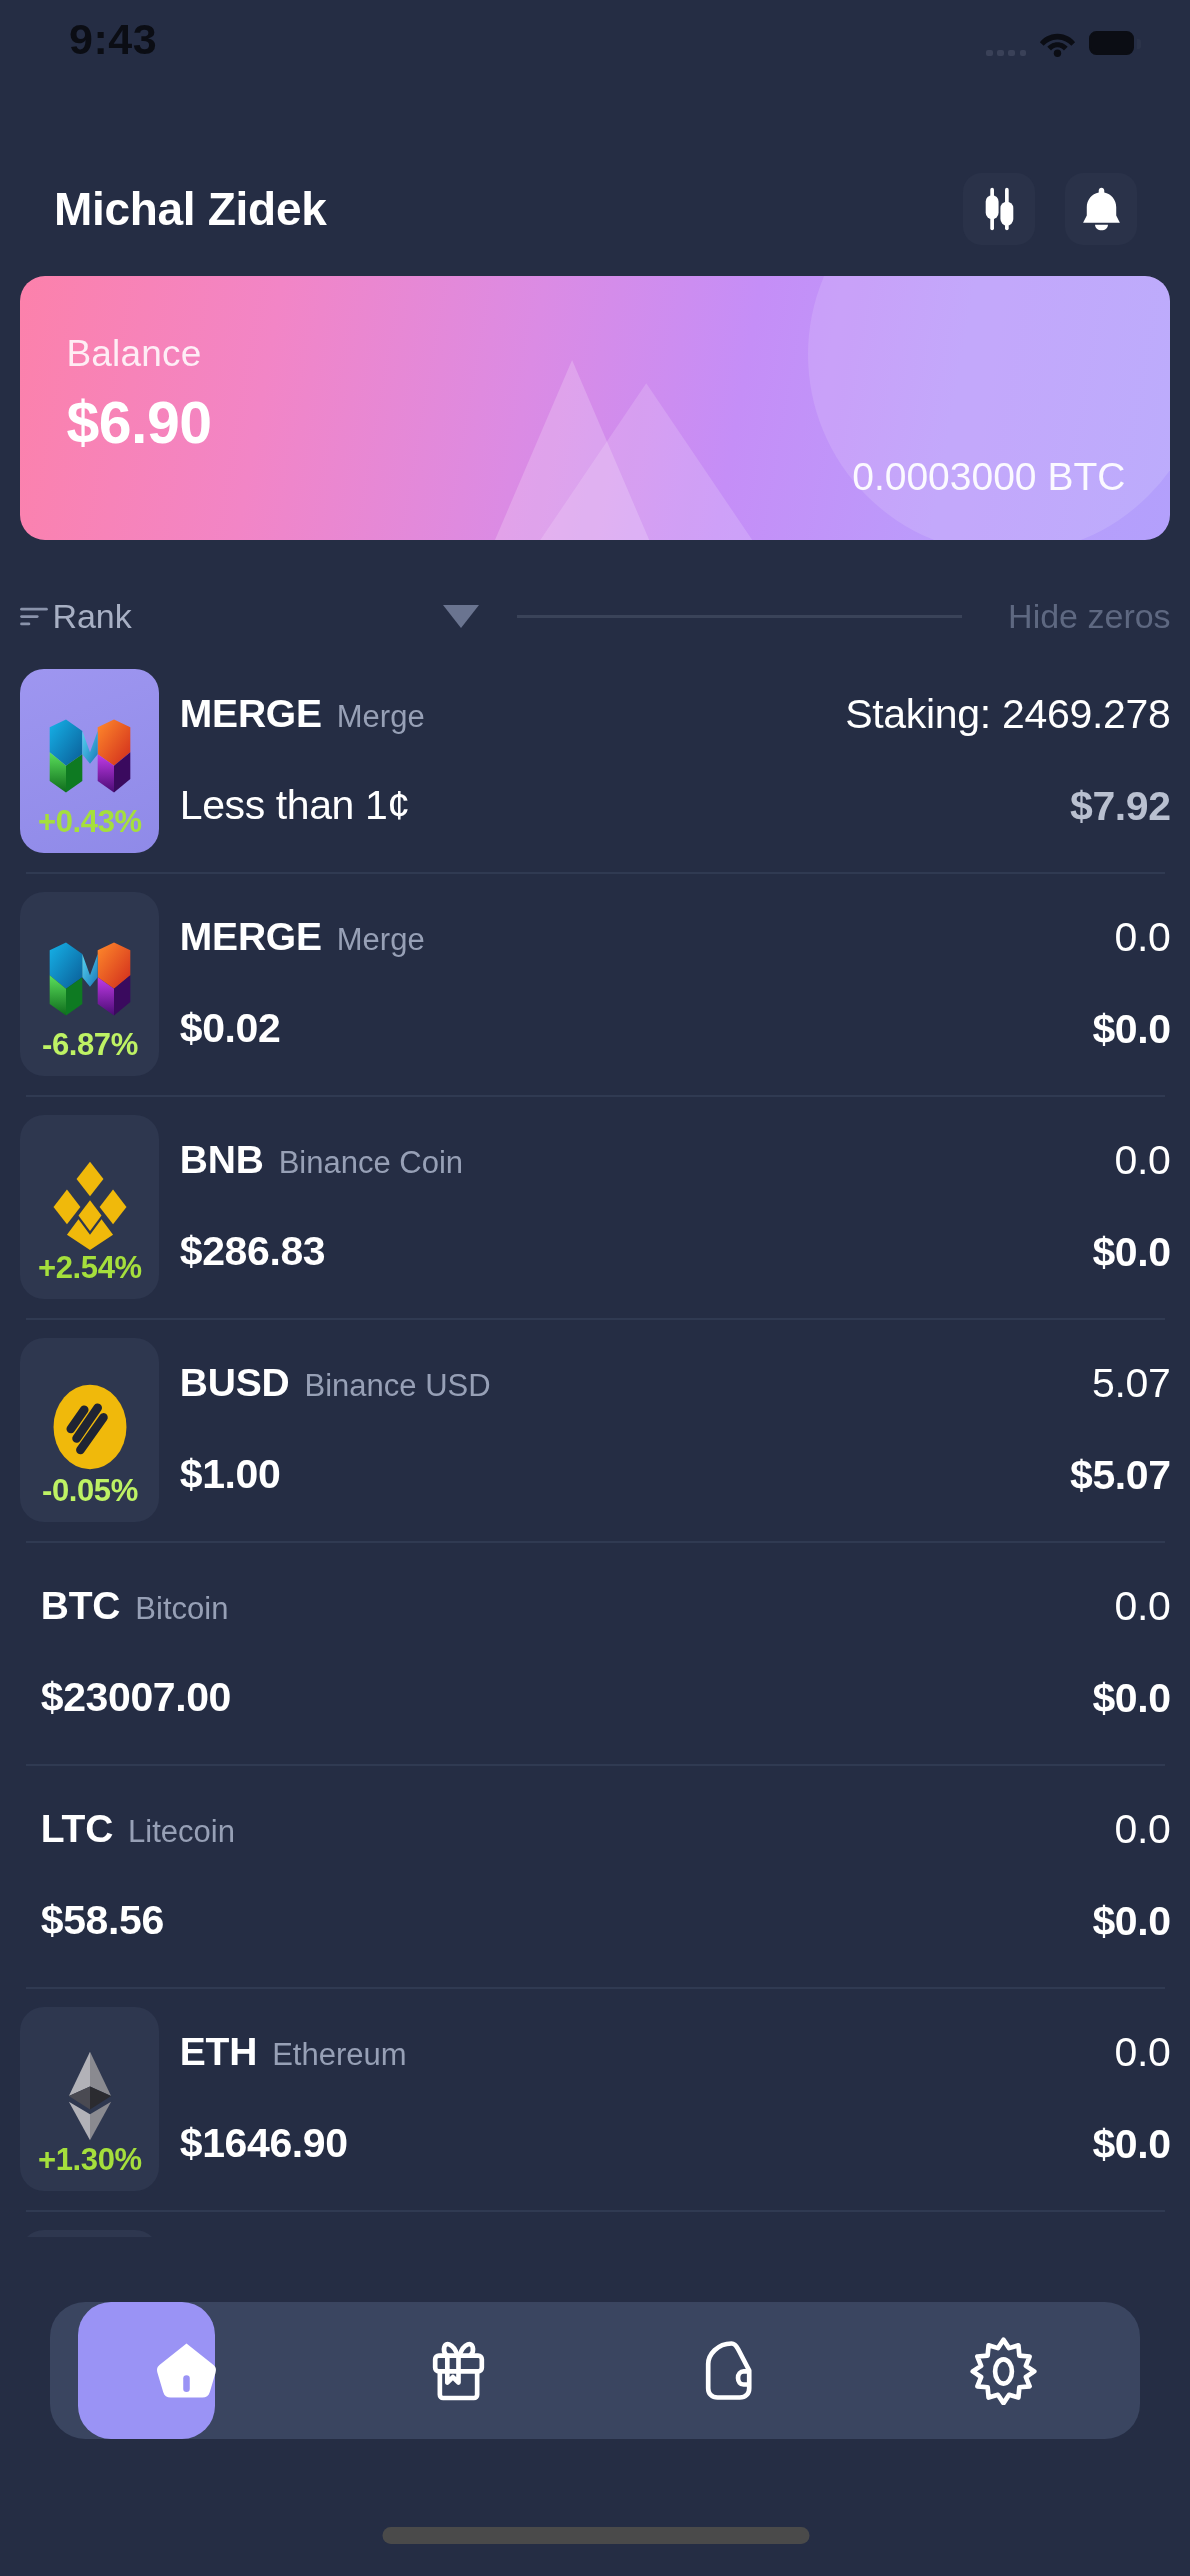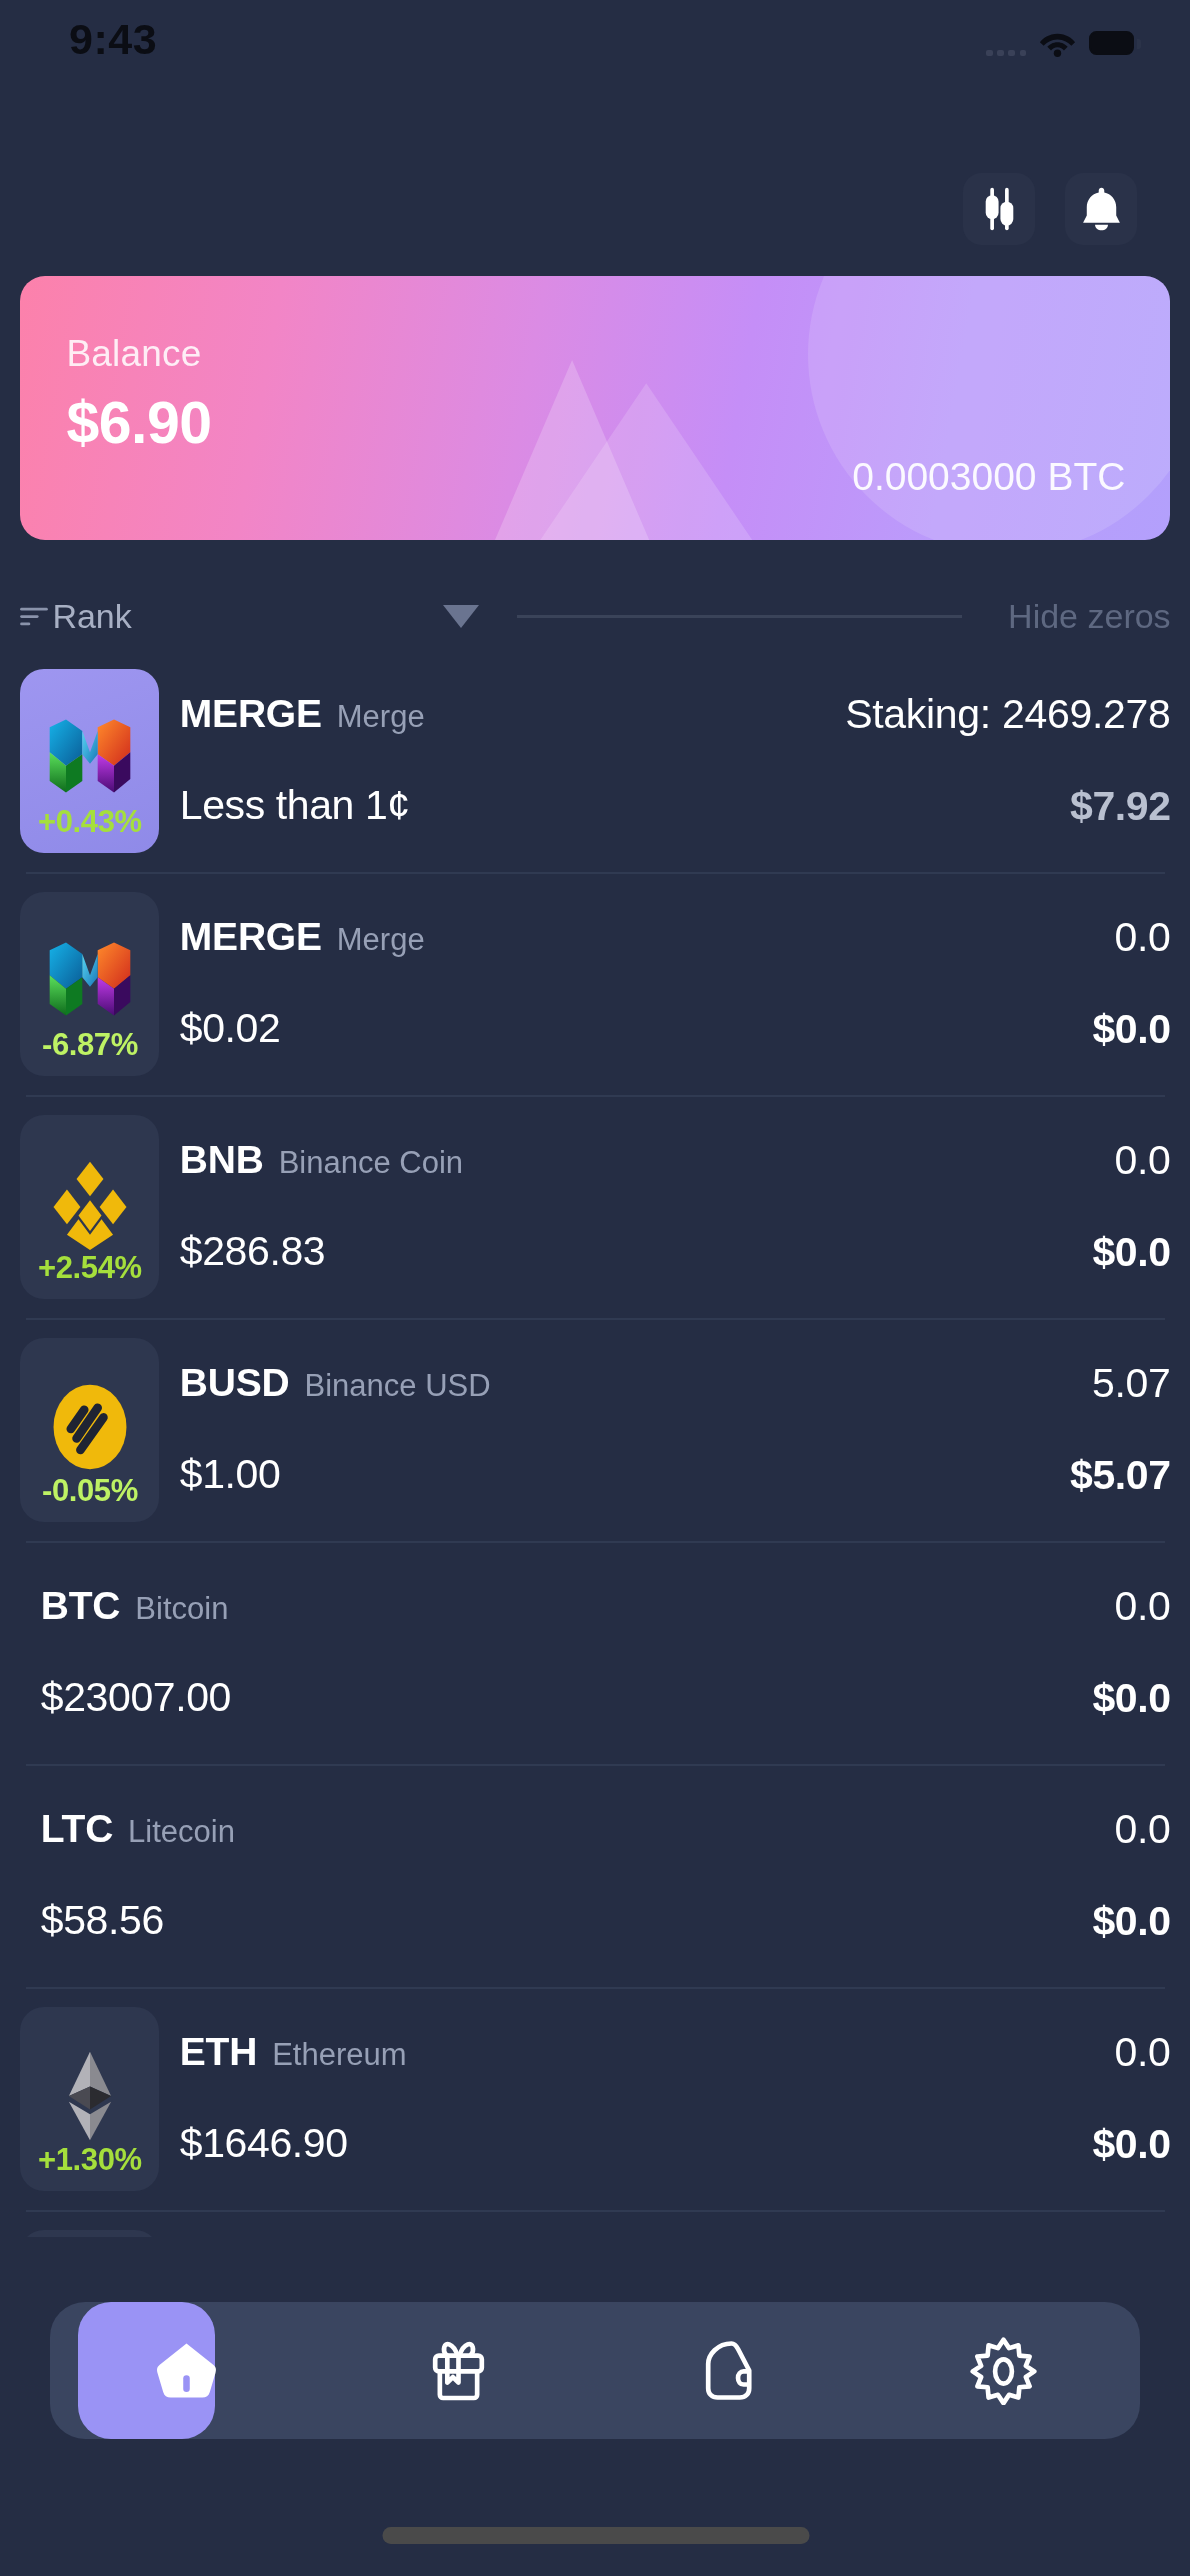--- a/index.html
+++ b/index.html
@@ -265,21 +265,21 @@
     letter-spacing: -0.2px;
   }
   .ci-name {
     font-size: 31px;
     font-weight: 400;
     color: #97A0B6;
     margin-left: 15px;
   }
   .ci-price {
     font-size: 41px;
-    font-weight: 400;
+    font-weight: 700;
     color: #FFFFFF;
     letter-spacing: -0.4px;
   }
   .ci-price.soft { font-weight: 400; }
 
   .coin-vals {
     height: 184px;
     display: flex;
     flex-direction: column;
     justify-content: space-around;
@@ -363,20 +363,21 @@
         <circle cx="20" cy="25" r="4" fill="#0B0D14"></circle>
       </svg>
       <div class="batt-ico">
         <div class="batt-body"></div>
         <div class="batt-cap"></div>
       </div>
     </div>
   </div>
 
   <div class="header">
+    <div class="header-title">Michal Zidek</div>
     <div class="header-actions">
       <div class="hdr-btn">
         <svg width="41" height="46" viewBox="0 0 44 50">
           <rect x="12" y="2" width="4" height="46" rx="2" fill="#FFFFFF"></rect>
           <rect x="7" y="10" width="14" height="26" rx="7" fill="#FFFFFF"></rect>
           <rect x="28" y="2" width="4" height="46" rx="2" fill="#FFFFFF"></rect>
           <rect x="23" y="17" width="14" height="26" rx="7" fill="#FFFFFF"></rect>
         </svg>
       </div>
       <div class="hdr-btn">

